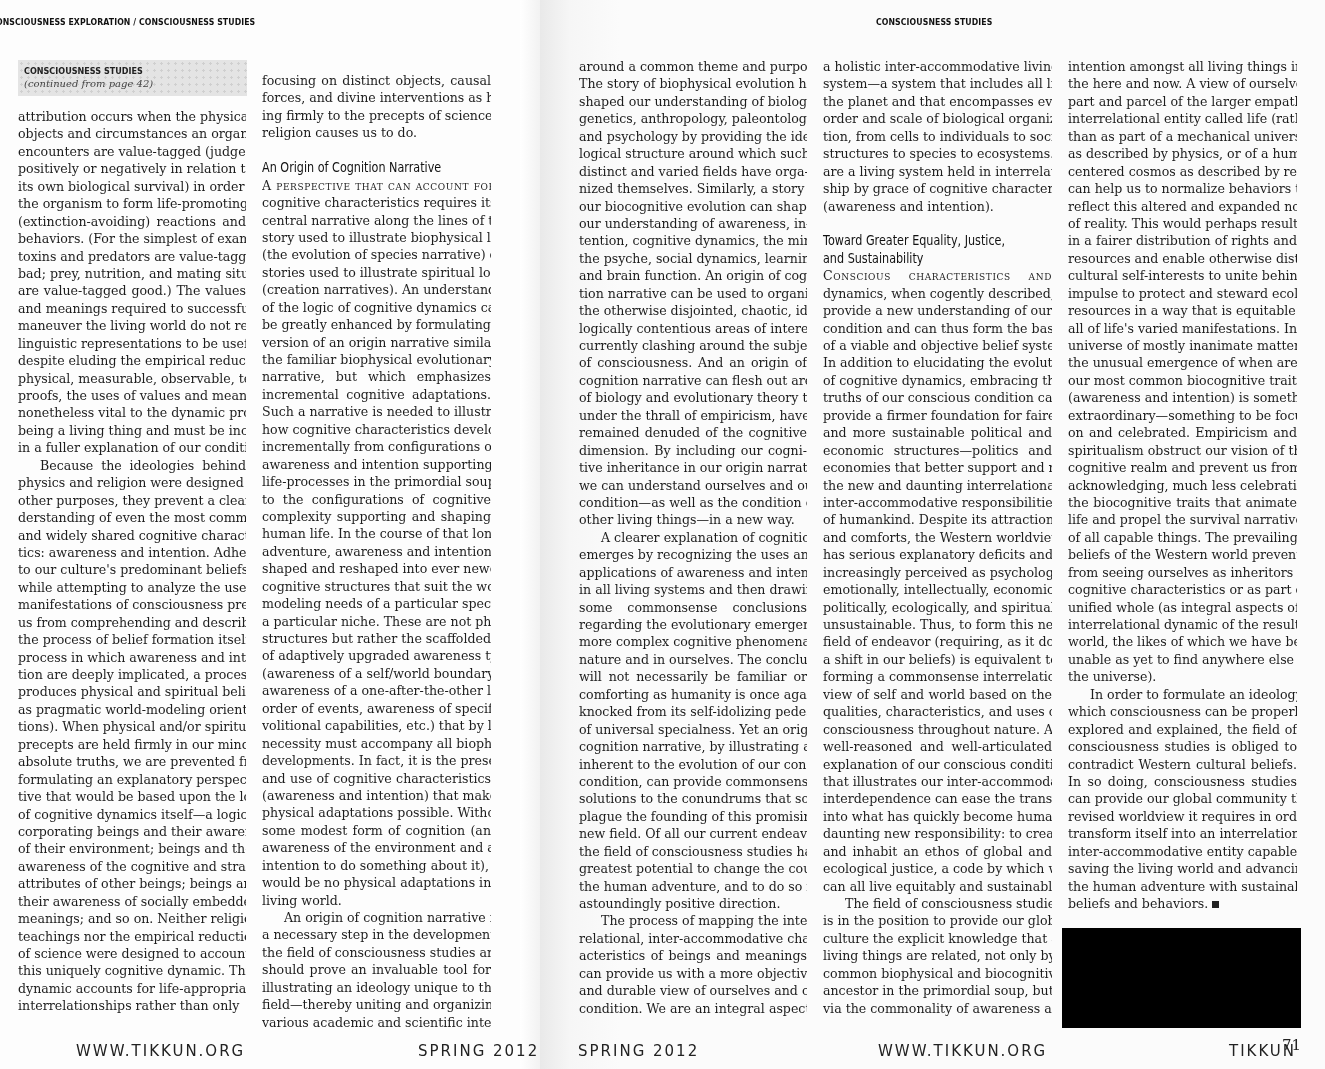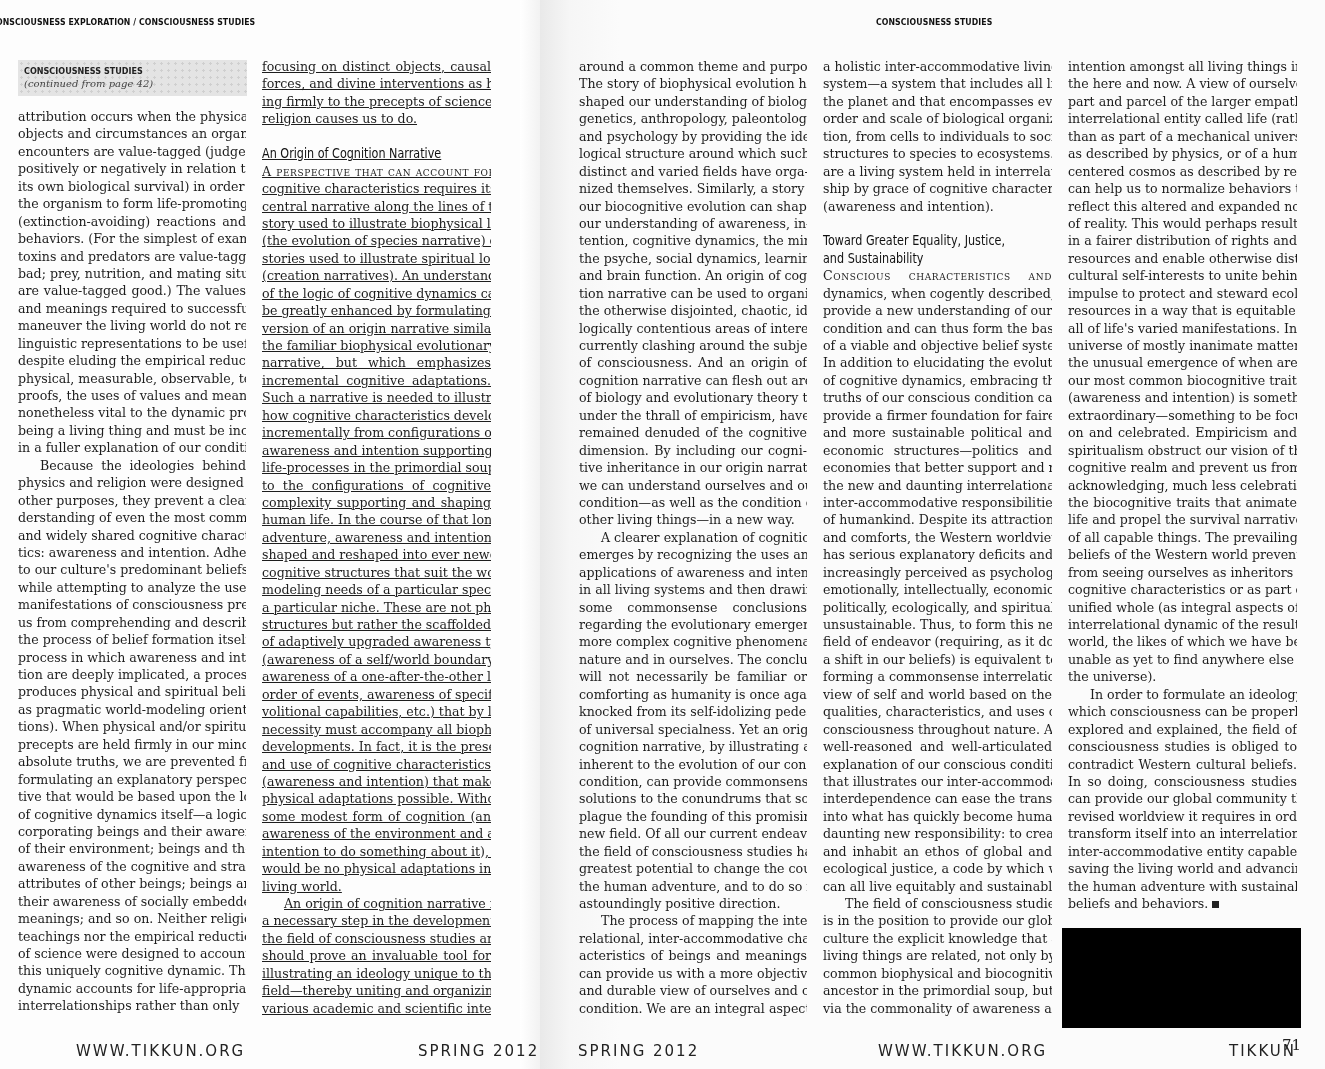--- a/index.html
+++ b/index.html
@@ -30,21 +30,21 @@
 
   .col {
     position: absolute;
     font-size: 12.6px; line-height: 17.45px;
     color: #1d1d1d;
   }
   .line { display: block; white-space: nowrap; text-align: justify; text-align-last: justify; height: 17.45px; overflow: hidden; }
   .line.last { text-align-last: left; }
 
   .c1 { left: 18px; top: 108px; width: 228px; }
-  .c2 { left: 262px; top: 58px; width: 229px; text-decoration: underline; }
+  .c2 { left: 262px; top: 72px; width: 229px; }
   .c3 { left: 579px; top: 58px; width: 228px; }
   .c4 { left: 823px; top: 58px; width: 229px; }
   .c5 { left: 1068px; top: 58px; width: 229px; }
 
   .continued-box {
     position: absolute; left: 18px; top: 60px; width: 229px; height: 36px;
     background-color: #e4e4e4;
     background-image: radial-gradient(#cfcfcf 1px, transparent 1.2px);
     background-size: 7px 7px;
   }

